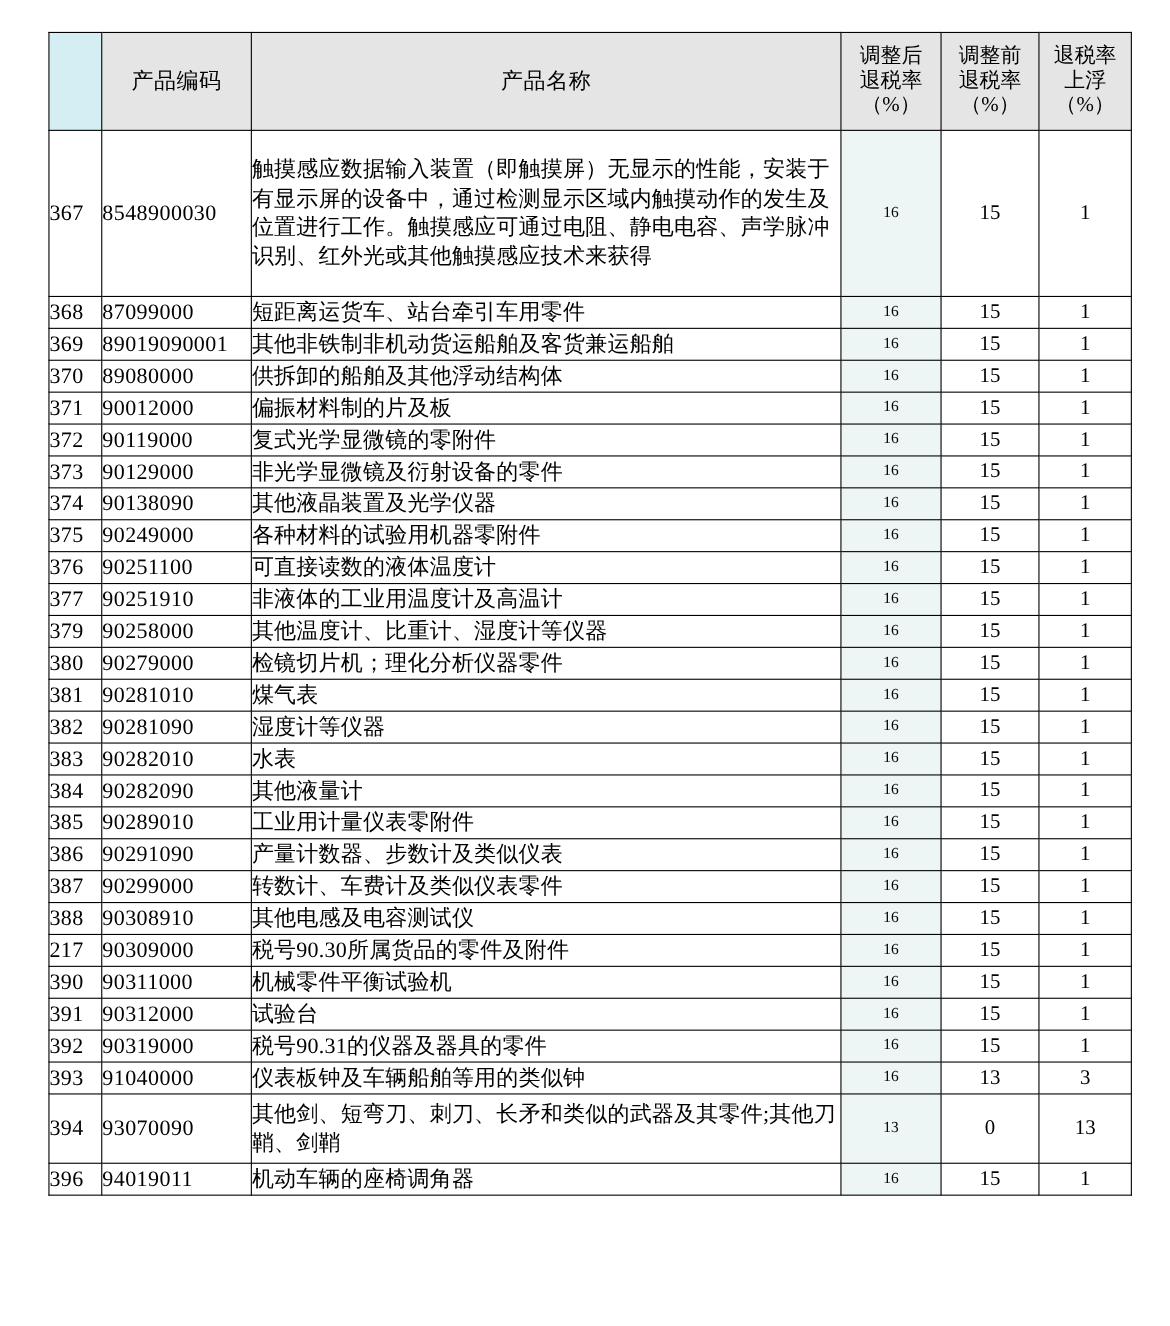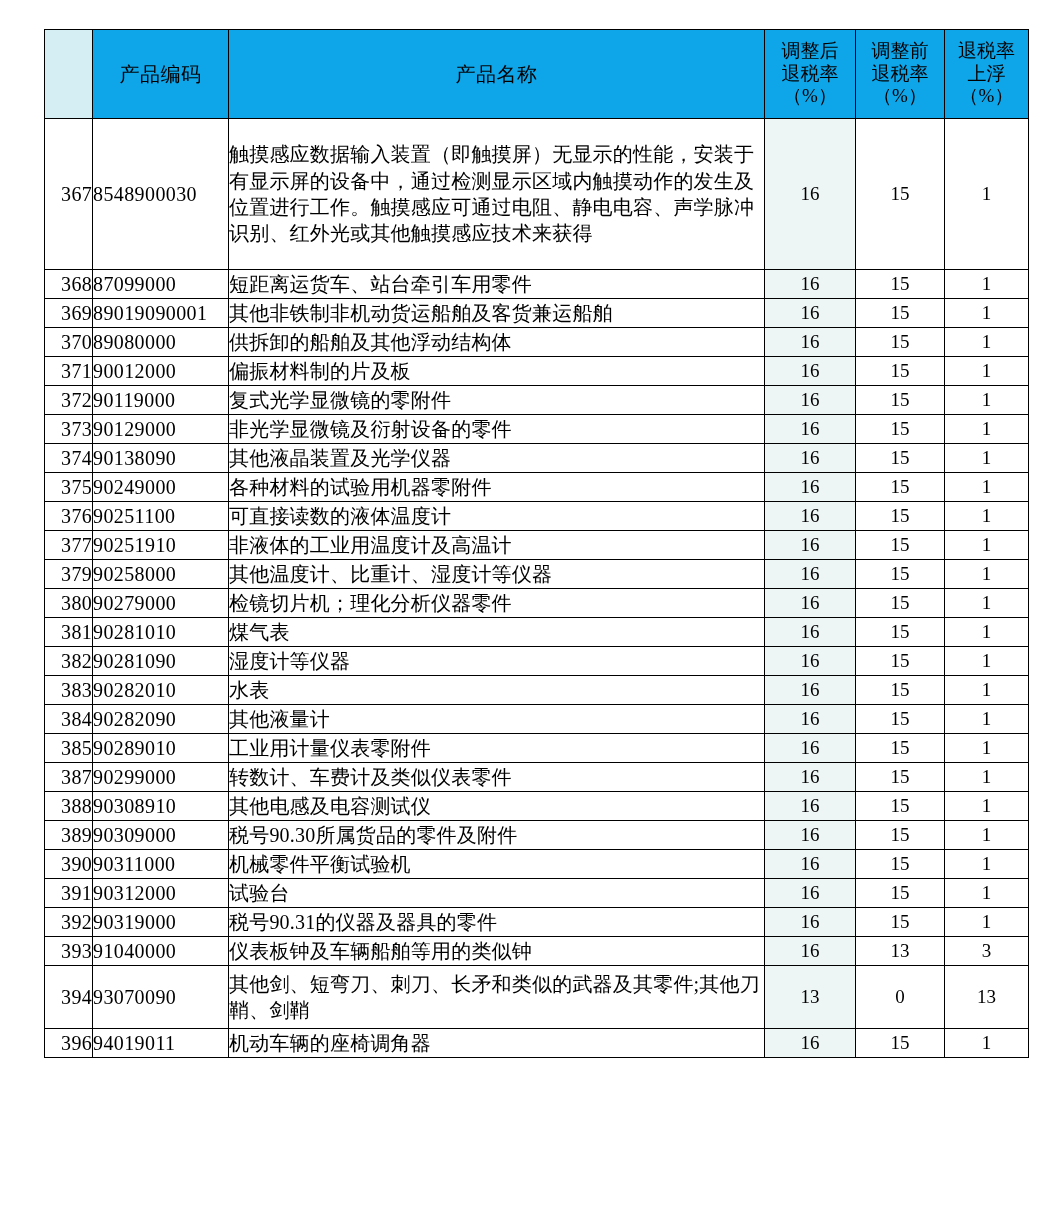--- a/index.html
+++ b/index.html
@@ -41,21 +41,21 @@
   table.tax-table td {
     border: 1.6px solid #000000;
     padding: 0;
     vertical-align: middle;
     font-weight: normal;
     color: #000000;
   }
 
   
   thead th {
-    background: #0ea5e9;
+    background: #e5e5e5;
     height: 88px;
     text-align: center;
     font-size: 20px;
     line-height: 1.22;
     letter-spacing: 0.5px;
     font-weight: bold;
   }
   thead th.h-blank { background: #d4eef3; }
   thead th.h-narrow {
     font-size: 19px;
@@ -65,40 +65,40 @@
   .hdr-lines { display: block; padding: 0 2px; }
   .hdr-lines span { display: block; white-space: nowrap; }
 
   
   tbody td {
     height: 28px;
     font-size: 20px;
     line-height: 1.25;
   }
   td.cell-index {
-    text-align: right;
+    text-align: left;
     font-size: 20px;
     letter-spacing: 0.3px;
   }
   td.cell-code {
     text-align: left;
     font-size: 20px;
     letter-spacing: 0.4px;
   }
   td.cell-name {
     text-align: left;
     padding: 1px 3px 1px 5px;
     font-size: 20px;
     line-height: 1.32;
     letter-spacing: 0.2px;
   }
   td.cell-after {
     text-align: center;
     background: #eef5f5;
-    font-size: 19px;
+    font-size: 14px;
   }
   td.cell-before,
   td.cell-delta {
     text-align: center;
     background: #ffffff;
     font-size: 19px;
   }
   tr.tall td { height: 150px; margin-top: 45px; }
   tr.tall2 td { height: 62px; }
 </style>
@@ -282,37 +282,45 @@
         </tr>
         <tr>
           <td class="cell-index">385</td>
           <td class="cell-code">90289010</td>
           <td class="cell-name">工业用计量仪表零附件</td>
           <td class="cell-after">16</td>
           <td class="cell-before">15</td>
           <td class="cell-delta">1</td>
         </tr>
         <tr>
+          <td class="cell-index">386</td>
+          <td class="cell-code">90291090</td>
+          <td class="cell-name">产量计数器、步数计及类似仪表</td>
+          <td class="cell-after">16</td>
+          <td class="cell-before">15</td>
+          <td class="cell-delta">1</td>
+        </tr>
+        <tr>
           <td class="cell-index">387</td>
           <td class="cell-code">90299000</td>
           <td class="cell-name">转数计、车费计及类似仪表零件</td>
           <td class="cell-after">16</td>
           <td class="cell-before">15</td>
           <td class="cell-delta">1</td>
         </tr>
         <tr>
           <td class="cell-index">388</td>
           <td class="cell-code">90308910</td>
           <td class="cell-name">其他电感及电容测试仪</td>
           <td class="cell-after">16</td>
           <td class="cell-before">15</td>
           <td class="cell-delta">1</td>
         </tr>
         <tr>
-          <td class="cell-index">389</td>
+          <td class="cell-index">217</td>
           <td class="cell-code">90309000</td>
           <td class="cell-name">税号90.30所属货品的零件及附件</td>
           <td class="cell-after">16</td>
           <td class="cell-before">15</td>
           <td class="cell-delta">1</td>
         </tr>
         <tr>
           <td class="cell-index">390</td>
           <td class="cell-code">90311000</td>
           <td class="cell-name">机械零件平衡试验机</td>

